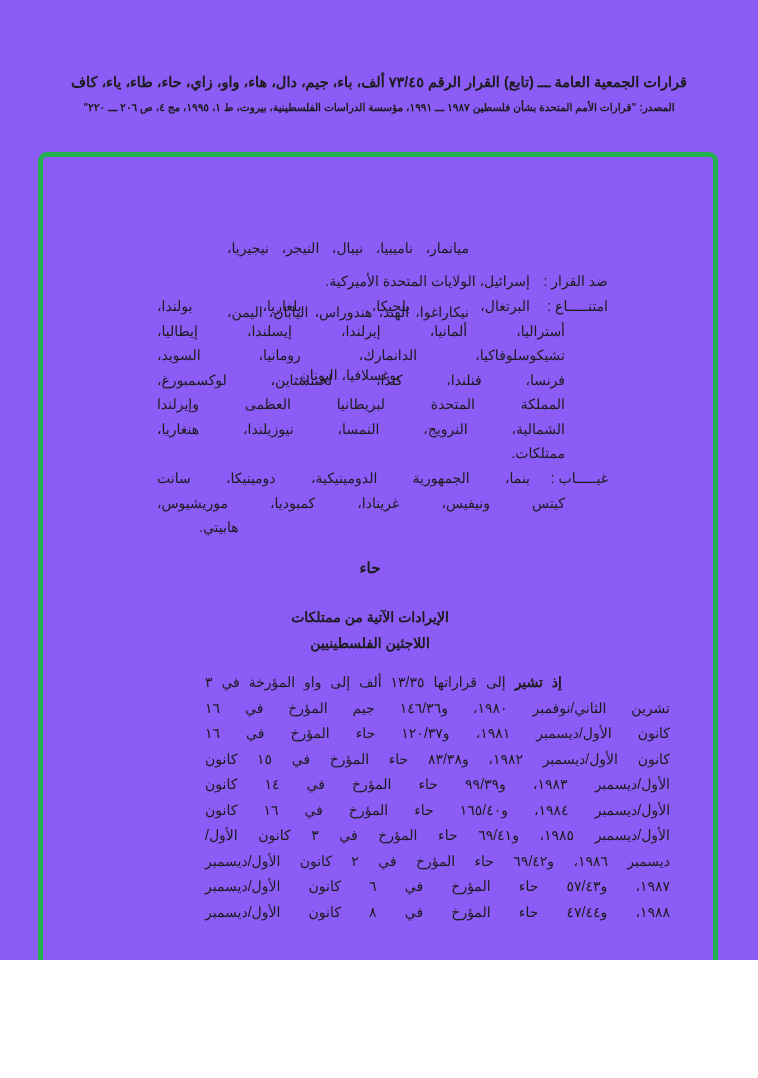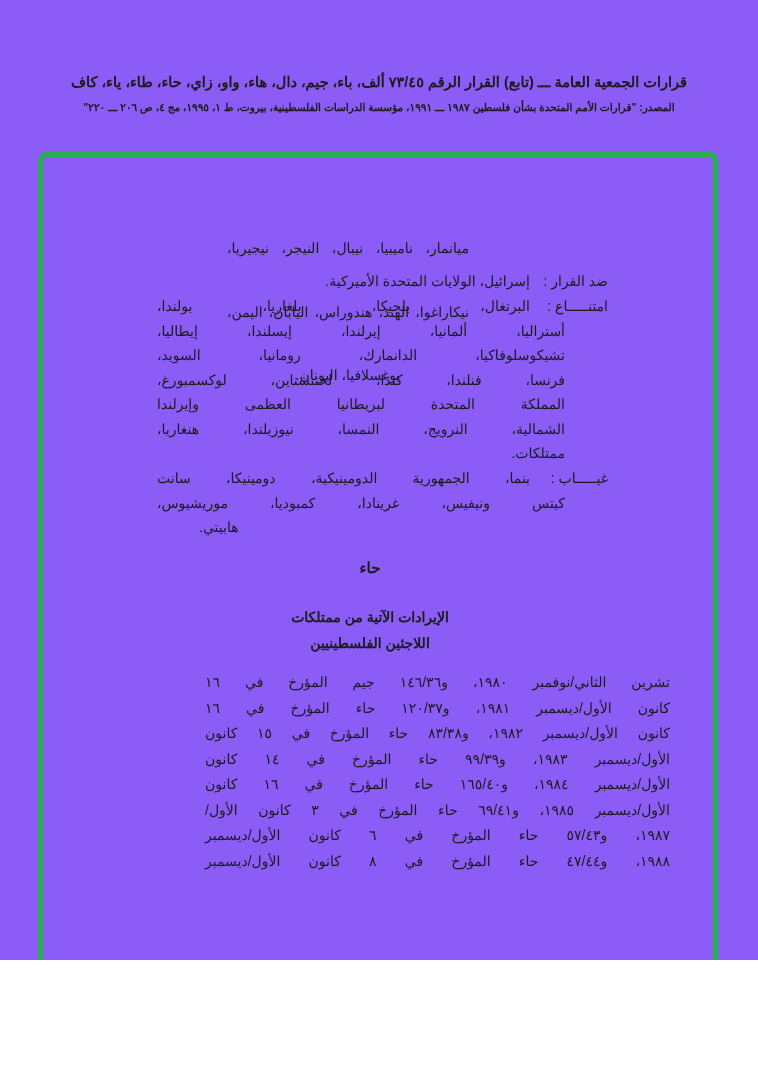--- a/index.html
+++ b/index.html
@@ -89,27 +89,29 @@
 
   <div class="sletter">حاء</div>
 
   <div class="stitle">
     <div>الإيرادات الآتية من ممتلكات</div>
     <div>اللاجئين الفلسطينيين</div>
   </div>
 
 
   <div class="para">
+    <div class="pline pline-first"><span class="plead">إذ تشير</span><span> إلى قراراتها ١٣/٣٥ ألف إلى واو المؤرخة في ٣</span></div>
     <div>
         <div class="pline">تشرين الثاني/نوفمبر ١٩٨٠، و١٤٦/٣٦ جيم المؤرخ في ١٦</div>
         <div class="pline">كانون الأول/ديسمبر ١٩٨١، و١٢٠/٣٧ حاء المؤرخ في ١٦</div>
         <div class="pline">كانون الأول/ديسمبر ١٩٨٢، و٨٣/٣٨ حاء المؤرخ في ١٥ كانون</div>
         <div class="pline">الأول/ديسمبر ١٩٨٣، و٩٩/٣٩ حاء المؤرخ في ١٤ كانون</div>
         <div class="pline">الأول/ديسمبر ١٩٨٤، و١٦٥/٤٠ حاء المؤرخ في ١٦ كانون</div>
         <div class="pline">الأول/ديسمبر ١٩٨٥، و٦٩/٤١ حاء المؤرخ في ٣ كانون الأول/</div>
+        <div class="pline">ديسمبر ١٩٨٦، و٦٩/٤٢ حاء المؤرخ في ٢ كانون الأول/ديسمبر</div>
         <div class="pline">١٩٨٧، و٥٧/٤٣ حاء المؤرخ في ٦ كانون الأول/ديسمبر</div>
         <div class="pline">١٩٨٨، و٤٧/٤٤ حاء المؤرخ في ٨ كانون الأول/ديسمبر</div>
       </div>
   </div>
 
   <div class="pnum">٢١</div>
 
 </div>
 
 </body></html>

